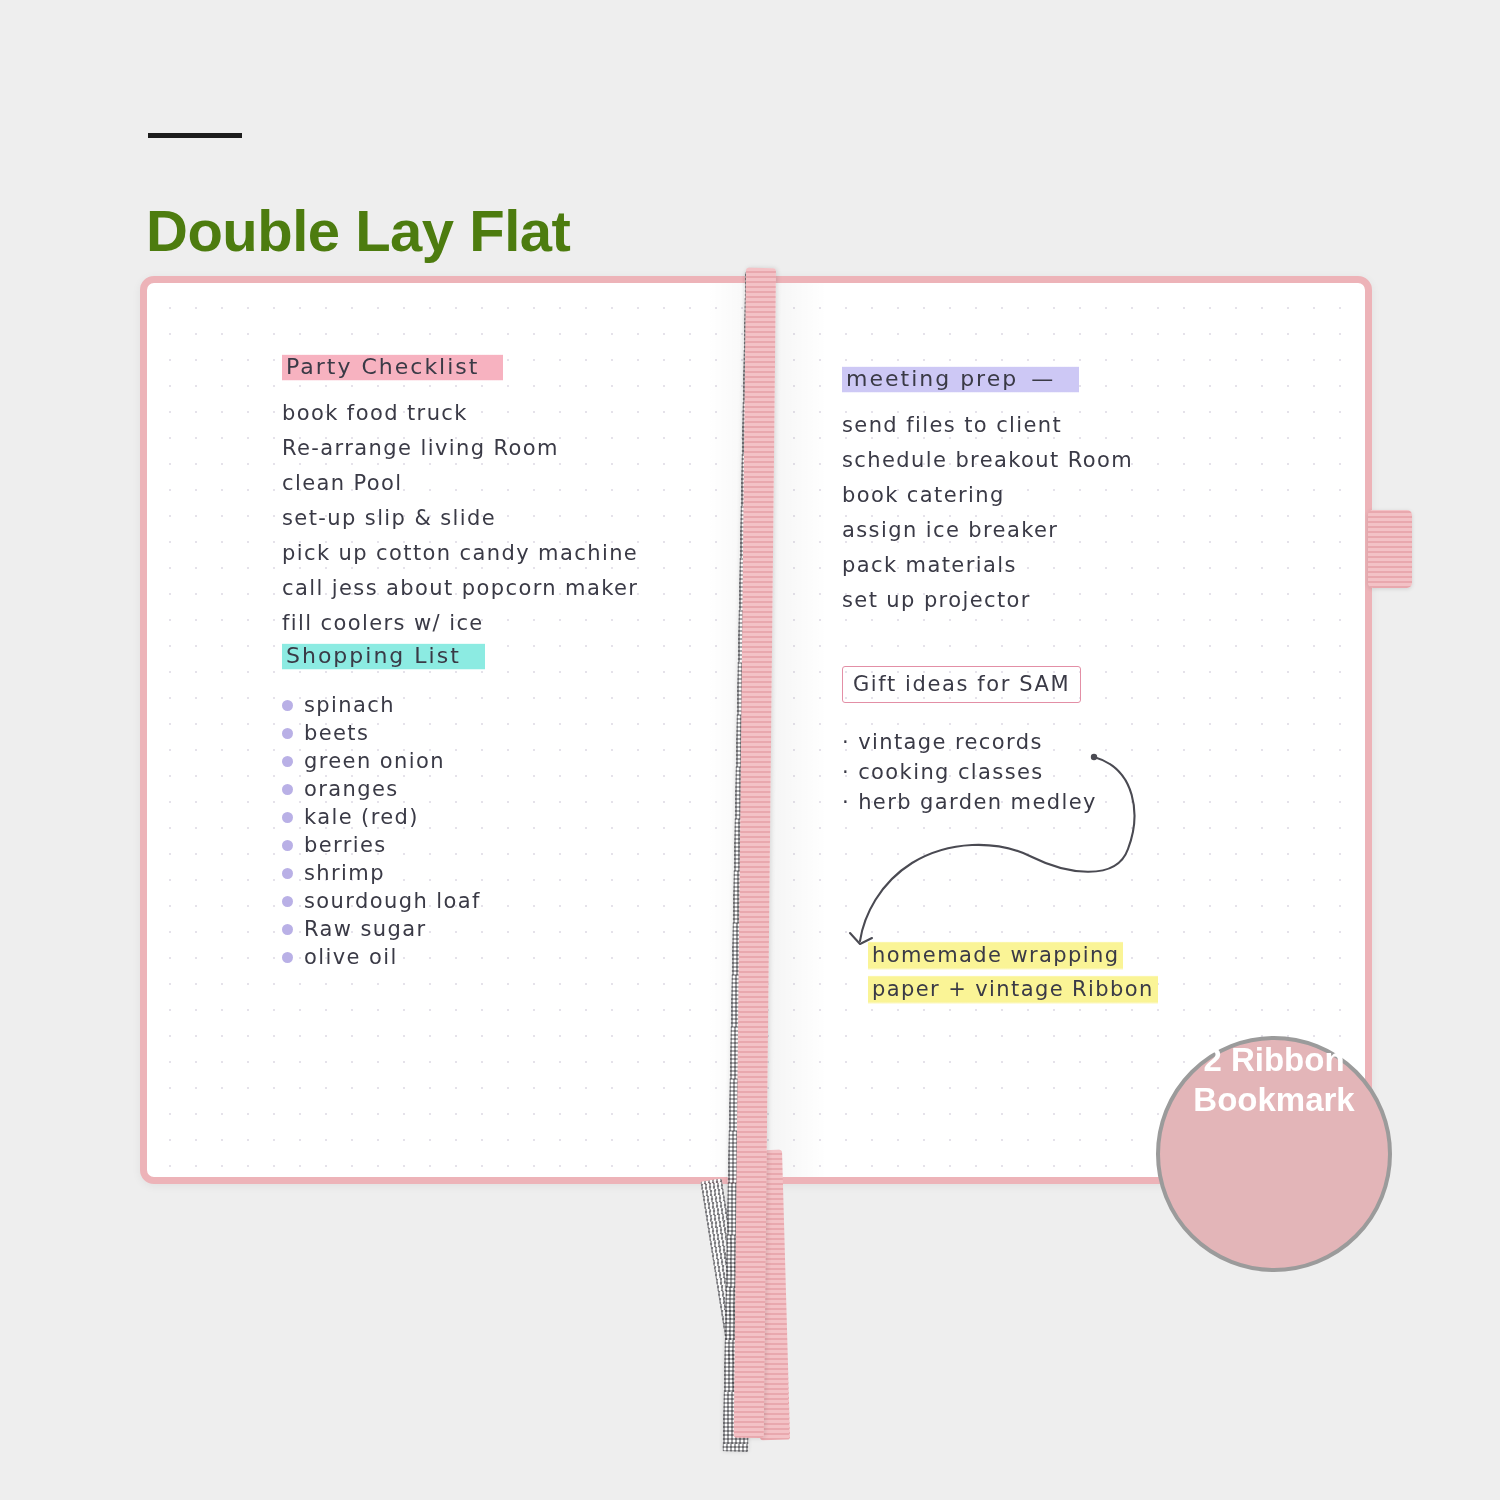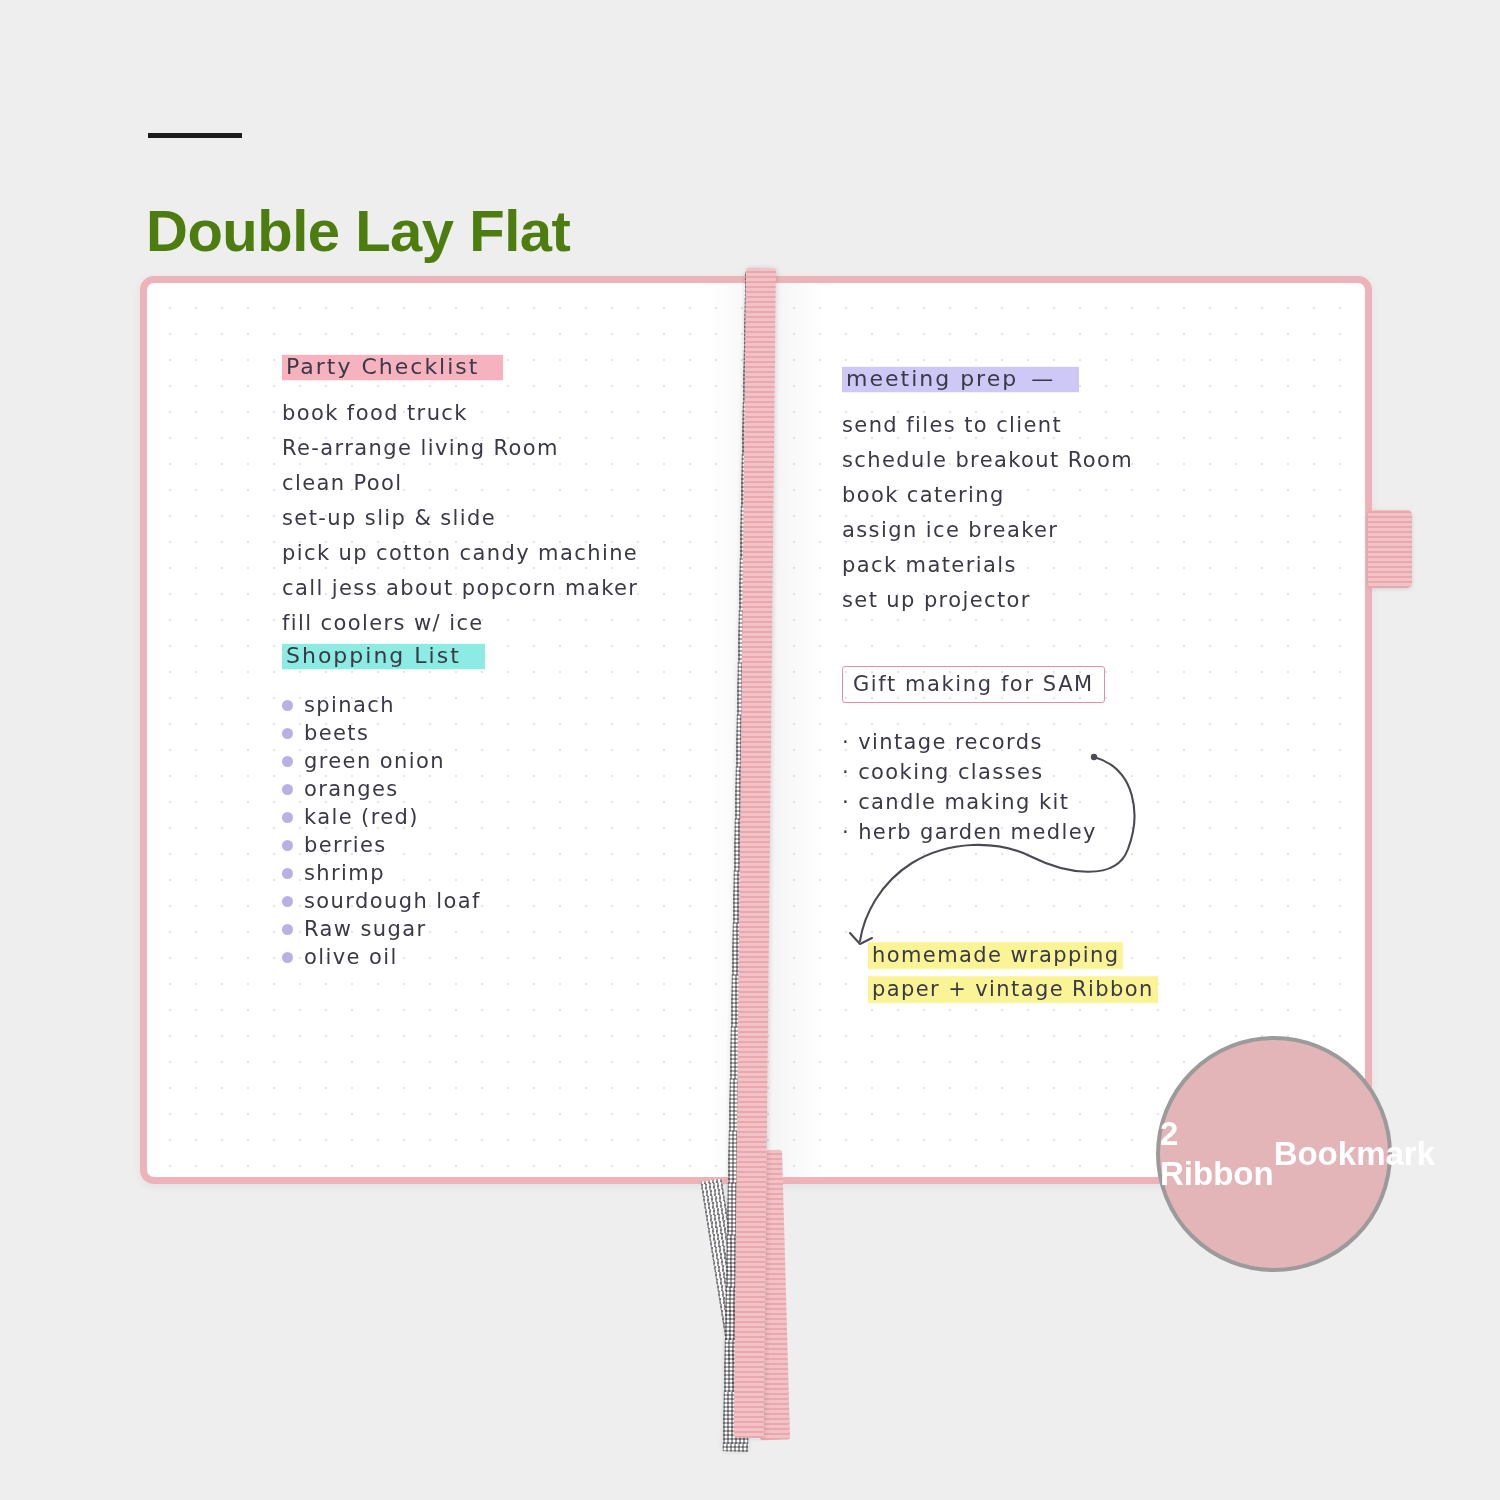--- a/index.html
+++ b/index.html
@@ -164,21 +164,21 @@
     background: linear-gradient(to bottom, rgba(250,244,150,0) 10%, #faf496 14%, #faf496 88%, rgba(250,244,150,0) 95%);
     padding: 1px 4px;
   }
 
   
   .badge {
     position: absolute; left: 1156px; top: 1036px;
     width: 236px; height: 236px; border-radius: 50%;
     background: #e3b5b8;
     border: 4px solid #9b9b9b;
-    display: flex; flex-direction: row;
+    display: flex; flex-direction: column;
     align-items: center; justify-content: flex-start;
     color: #ffffff; z-index: 10;
   }
   .badge div { font-size: 33px; font-weight: 700; line-height: 40px; }
 </style>
 </head>
 <body>
 
 <div class="header-rule"></div>
 <h1 class="header-title">Double Lay Flat</h1>
@@ -265,32 +265,29 @@
   <div class="hand list">
     <span class="row">send files to client</span>
     <span class="row">schedule breakout Room</span>
     <span class="row">book catering</span>
     <span class="row">assign ice breaker</span>
     <span class="row">pack materials</span>
     <span class="row">set up projector</span>
   </div>
 
   <div style="margin-top:48px;">
-    <span class="boxed-title">Gift making for SAM</span>
+    <span class="boxed-title">Gift ideas for SAM</span>
   </div>
 
   <div class="hand list" style="margin-top:24px;line-height:30px;">
     <div class="row">
       <span class="dash">·&nbsp;</span><span>vintage records</span>
     </div>
     <div class="row">
       <span class="dash">·&nbsp;</span><span>cooking classes</span>
-    </div>
-    <div class="row">
-      <span class="dash">·&nbsp;</span><span>candle making kit</span>
     </div>
     <div class="row">
       <span class="dash">·&nbsp;</span><span>herb garden medley</span>
     </div>
   </div>
 </div>
 
 <svg class="note-arrow" width="340" height="240" viewBox="0 0 340 240">
   <path d="M258 12 C 300 24, 305 70, 292 104 C 280 138, 228 128, 196 112
            C 160 94, 112 96, 76 118 C 44 138, 28 170, 24 196" fill="none" stroke="#4a4a52" stroke-width="2.1" stroke-linecap="round"></path>

